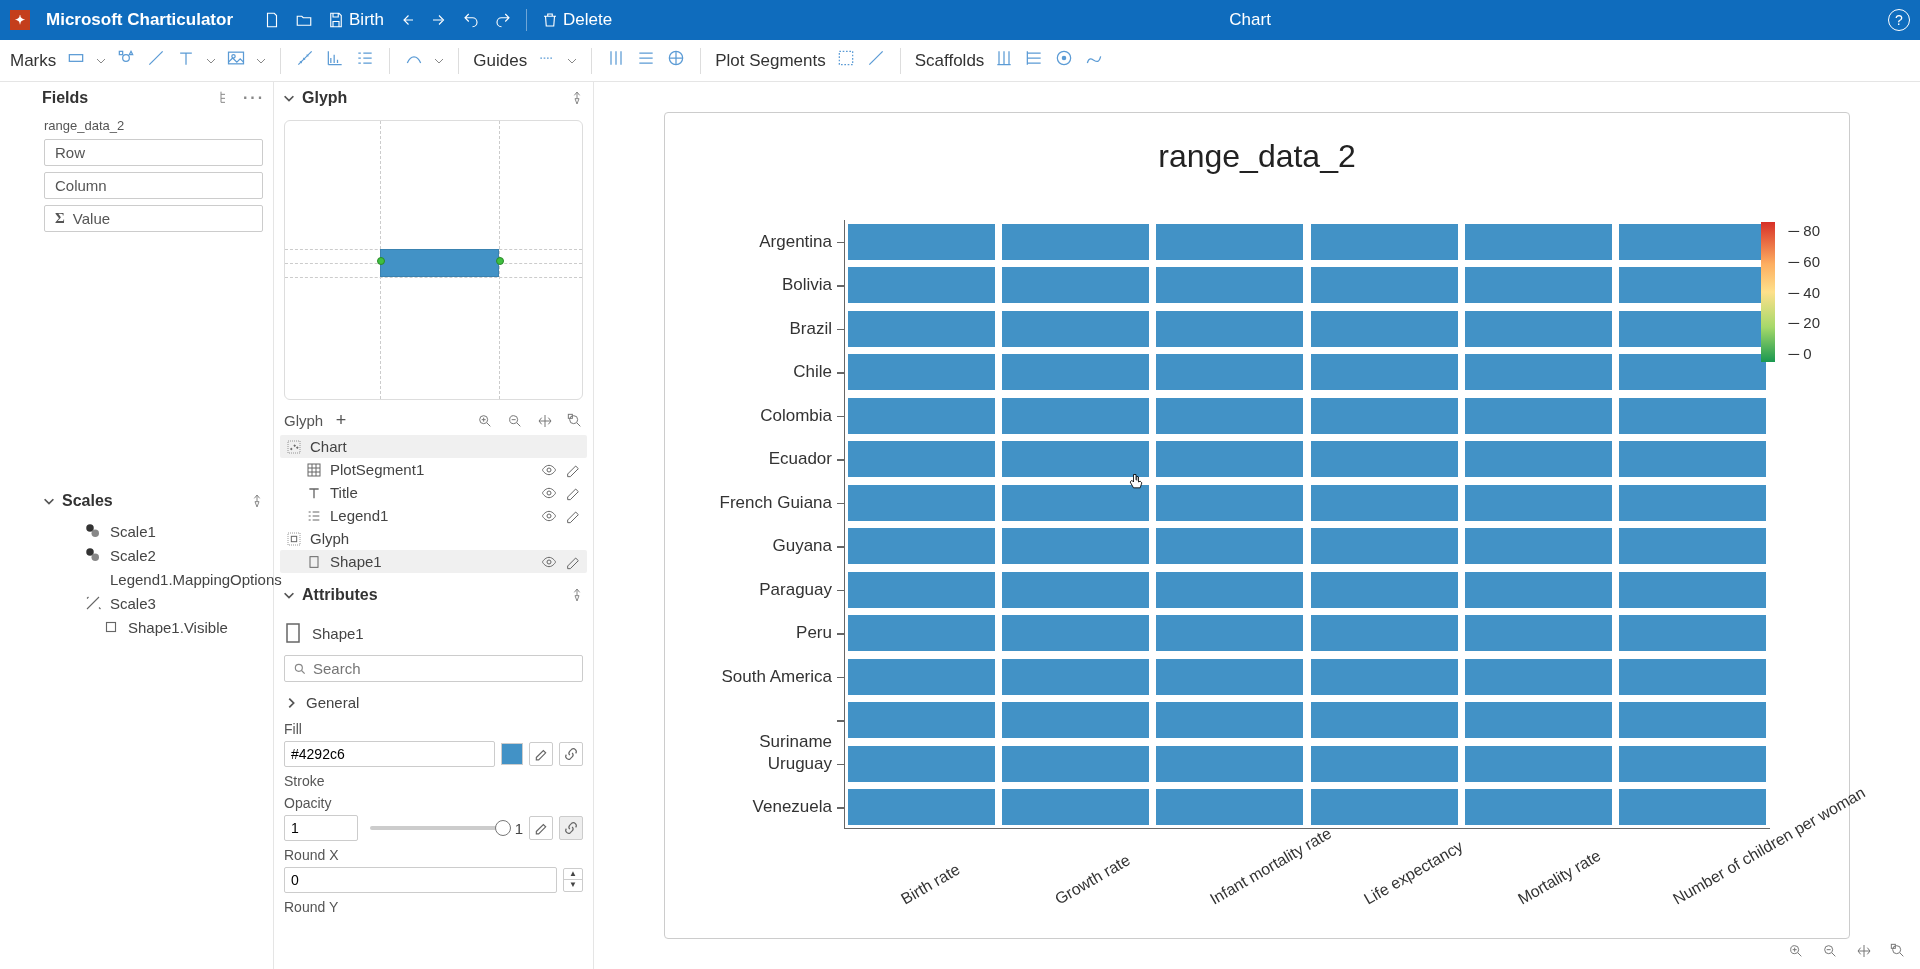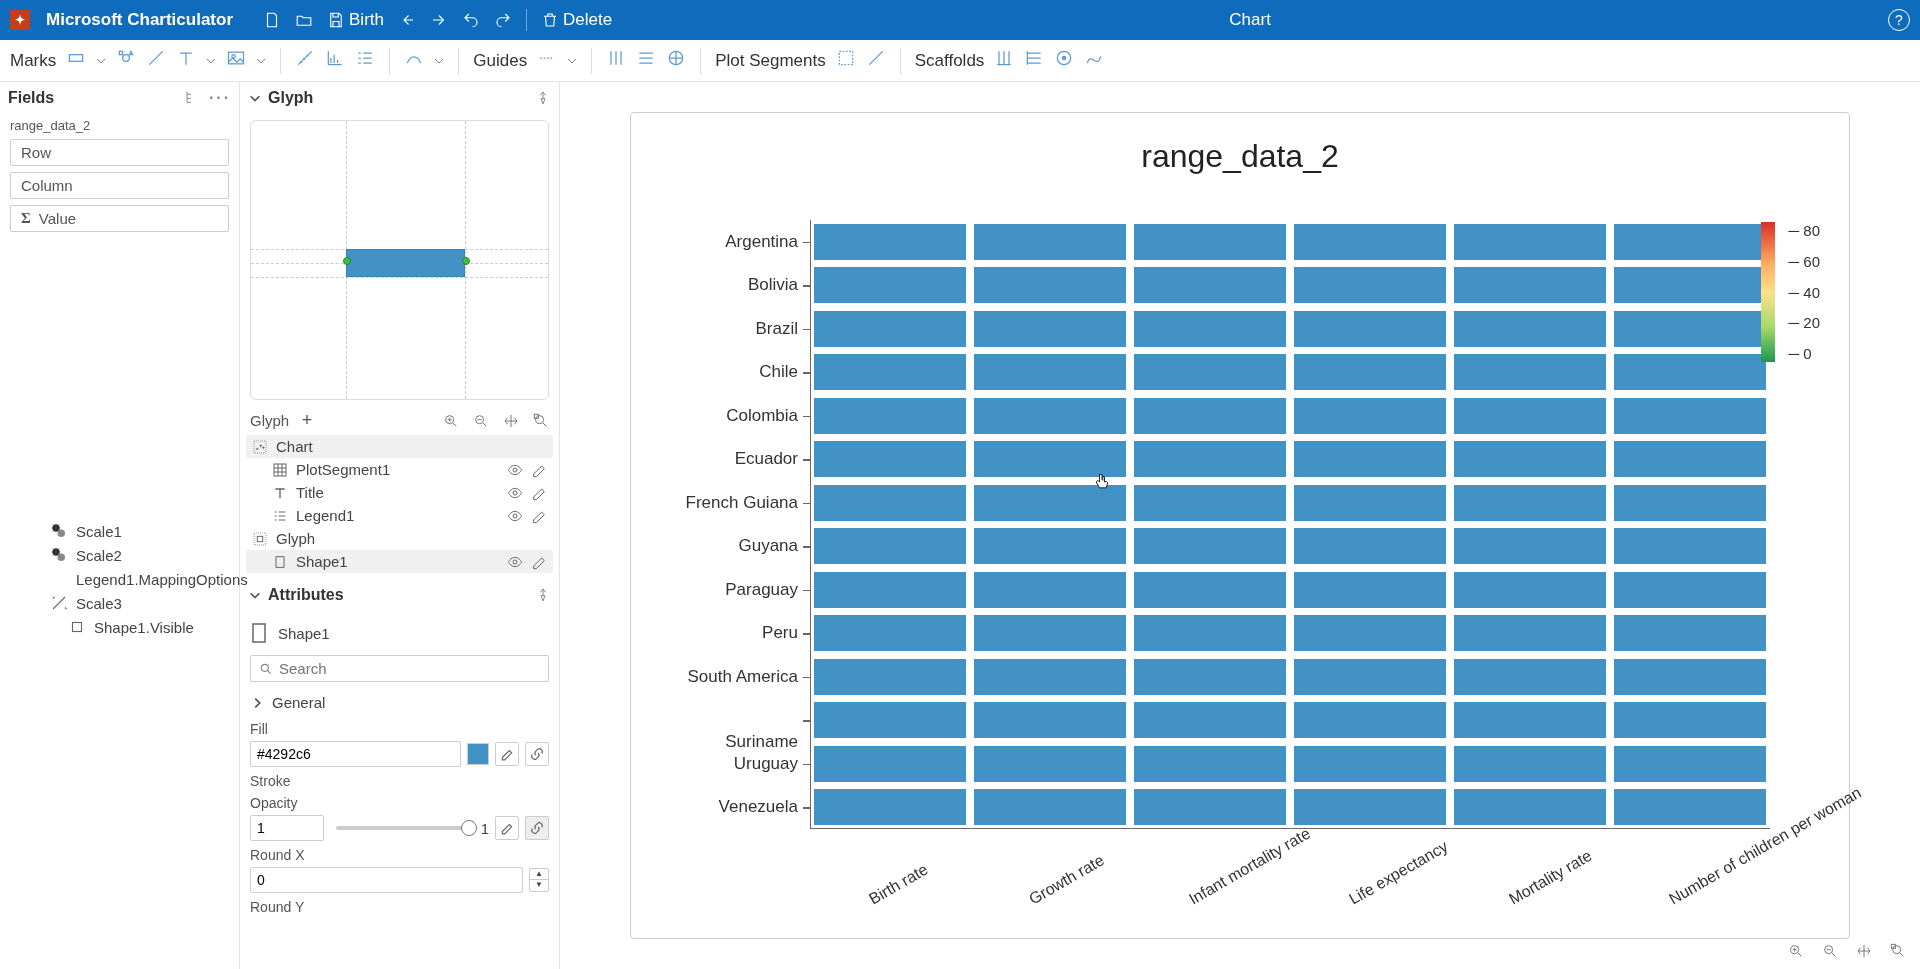--- a/index.html
+++ b/index.html
@@ -12,21 +12,21 @@
 .titlebar .tb-btn { cursor: pointer; display: flex; align-items: center; gap: 4px; }
 .titlebar .tb-icon { width: 18px; height: 18px; stroke: #fff; fill: none; stroke-width: 1.5; }
 .titlebar .center { flex: 1; text-align: center; font-size: 17px; }
 .titlebar .help { width: 22px; height: 22px; border: 1.5px solid #fff; border-radius: 50%; display: flex; align-items: center; justify-content: center; font-size: 14px;}
 
 .toolbar { height: 42px; border-bottom: 1px solid #e5e5e5; display: flex; align-items: center; padding: 0 10px; gap: 10px; font-size: 17px; color: #333; }
 .toolbar .sep { width: 1px; height: 26px; background: #ddd; margin: 0 4px; }
 .toolbar .t-icon { width: 20px; height: 20px; stroke: #5b9bd5; fill: none; stroke-width: 1.5; }
 .toolbar .drop { width: 10px; height: 10px; }
 
-.body { display: flex; height: calc(100% - 82px); }
+.body { display: flex; height: calc(100% - 82px); padding-left: 34px; }
 
 .col-fields { width: 240px; border-right: 1px solid #e5e5e5; display: flex; flex-direction: column; }
 .col-panels { width: 320px; border-right: 1px solid #e5e5e5; display: flex; flex-direction: column; overflow: hidden;}
 .col-canvas { flex: 1; position: relative; background: #fff; }
 
 .panel-header { height: 32px; display: flex; align-items: center; padding: 0 8px; font-weight: 600; font-size: 16px; color: #333; justify-content: space-between; }
 .panel-header .left { display: flex; align-items: center; gap: 6px;}
 .panel-header .hicons { display: flex; gap: 10px; color: #888;}
 .pin-icon { width: 16px; height: 16px; stroke: #888; fill: none; stroke-width: 1.5; cursor: pointer;}
 .chev { width: 14px; height: 14px; stroke: #555; fill: none; stroke-width: 2; }
@@ -257,20 +257,31 @@
         </div>
       <div class="field-pill">
           <span>Column</span>
         </div>
       <div class="field-pill">
           <span class="sigma">Σ</span>
           <span>Value</span>
         </div>
     </div>
     <div style="flex:1"></div>
+    <div class="panel-header">
+      <span class="left">
+          <svg class="chev" viewBox="0 0 16 16">
+            <path d="M3 6l5 5 5-5"></path>
+          </svg>
+          <span>Scales</span>
+        </span>
+      <svg class="pin-icon" viewBox="0 0 24 24">
+          <path d="M12 3v10M8 8l4-5 4 5M9 13h6l-3 8z"></path>
+        </svg>
+    </div>
     <div class="scales-body" style="padding-bottom: 330px; margin-left: 40px;">
       <div class="scale-row">
           <svg class="scale-icon" viewBox="0 0 24 24">
             <circle cx="8" cy="8" r="5" fill="#333"></circle>
             <circle cx="15" cy="15" r="5" fill="#888"></circle>
           </svg>
           <span>Scale1</span>
         </div>
       <div class="scale-row">
           <svg class="scale-icon" viewBox="0 0 24 24">

